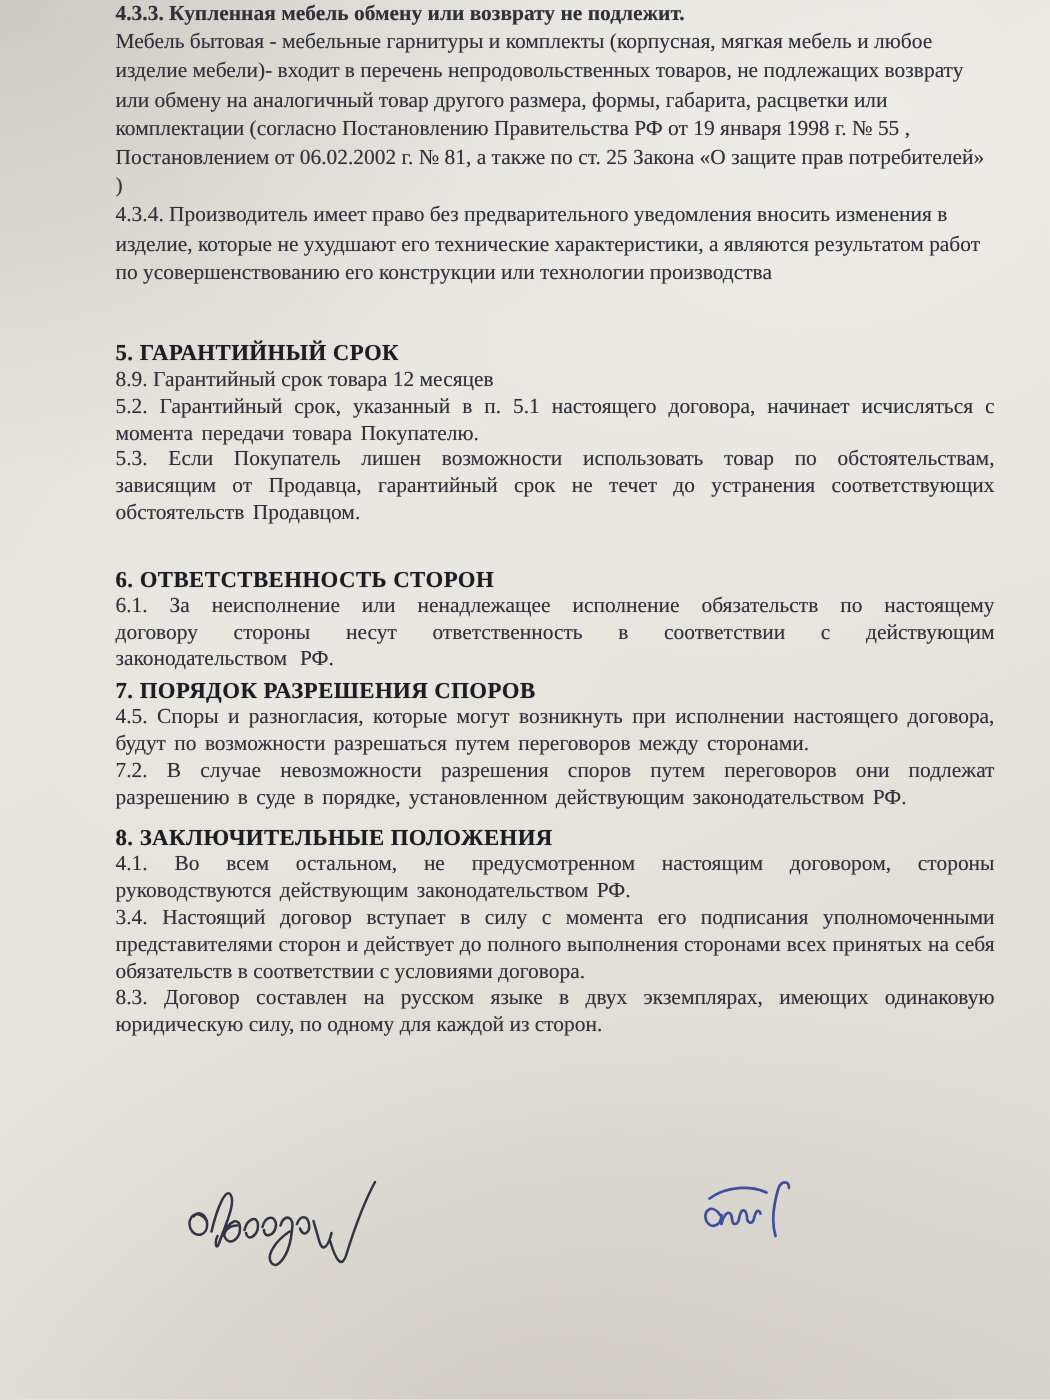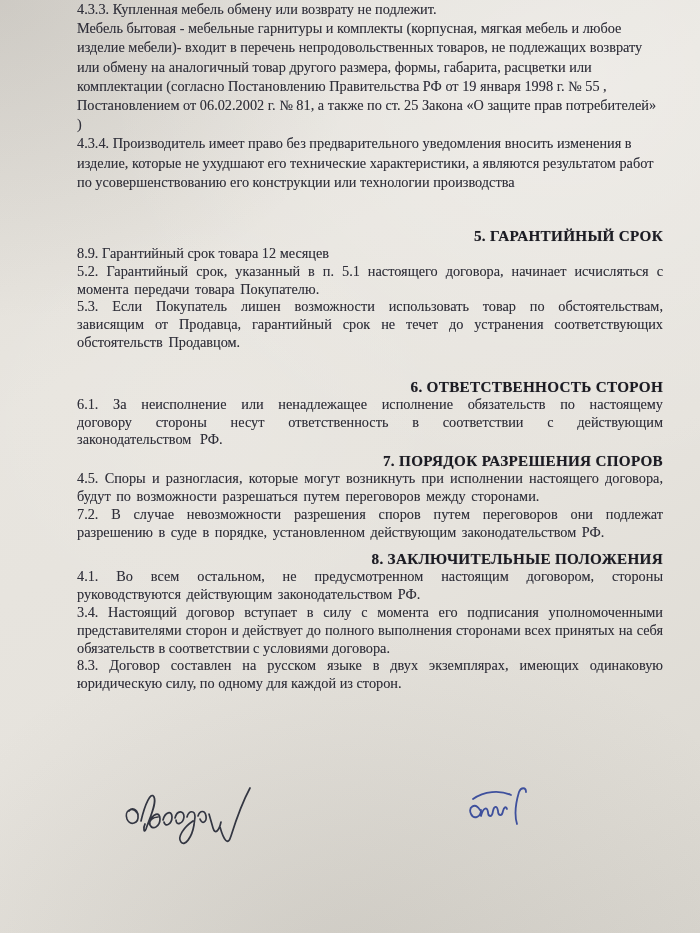--- a/index.html
+++ b/index.html
@@ -24,31 +24,31 @@
     position: absolute;
     left: 77px; top: 0;
     width: 586px;
     color: #30303a;
     font-size: 14.3px;
     text-shadow: 0 0 0.6px rgba(46,46,58,0.38);
   }
   .content p { margin: 0; }
 
   
-  .p433 { margin-top: 30px; line-height: 19.2px; }
+  .p433 { margin-top: 30px; line-height: 19.2px; font-weight: bold; }
   .note  { margin-top: 10px; line-height: 19.2px; font-family: Liberation Serif, serif; }
   .c434  { margin-top: 11px; line-height: 19.2px; }
 
   
   .sec h2 {
     margin: 0;
     font-size: 15.2px;
     line-height: 19px;
     font-weight: bold;
-    text-align: right;
+    text-align: left;
     letter-spacing: 0.3px;
     color: #1c1c23;
     text-shadow: 0 0 0.7px rgba(25,25,35,0.45);
   }
   .sec p {
     line-height: 17.8px;
     text-align: justify;
   }
   .sec5 { margin-top: 34px; }
   .sec6 { margin-top: 25px; font-family: Liberation Serif, serif; }

